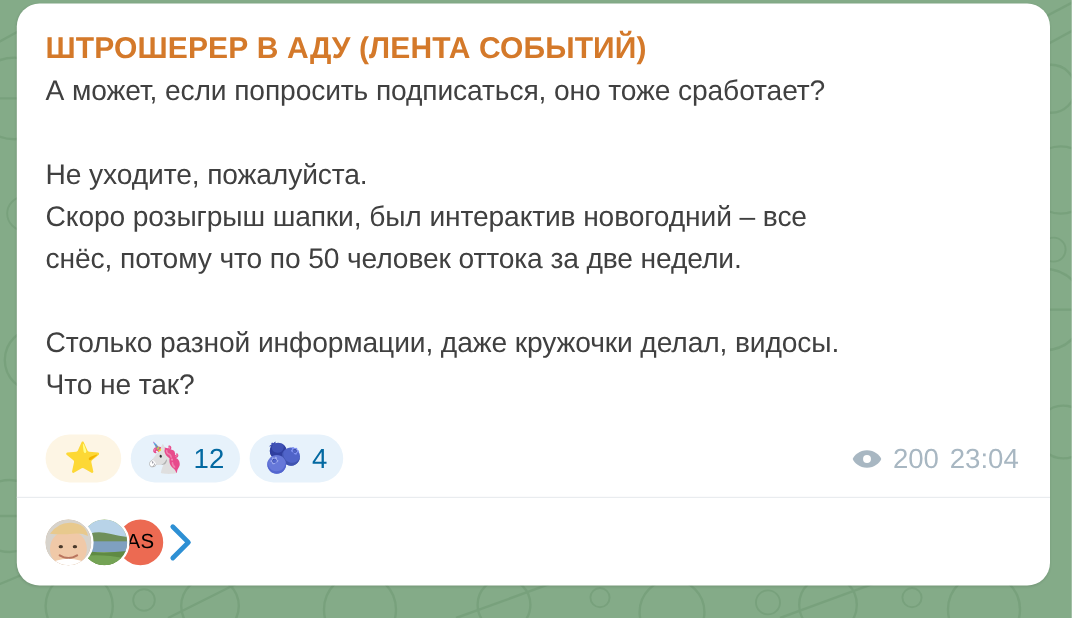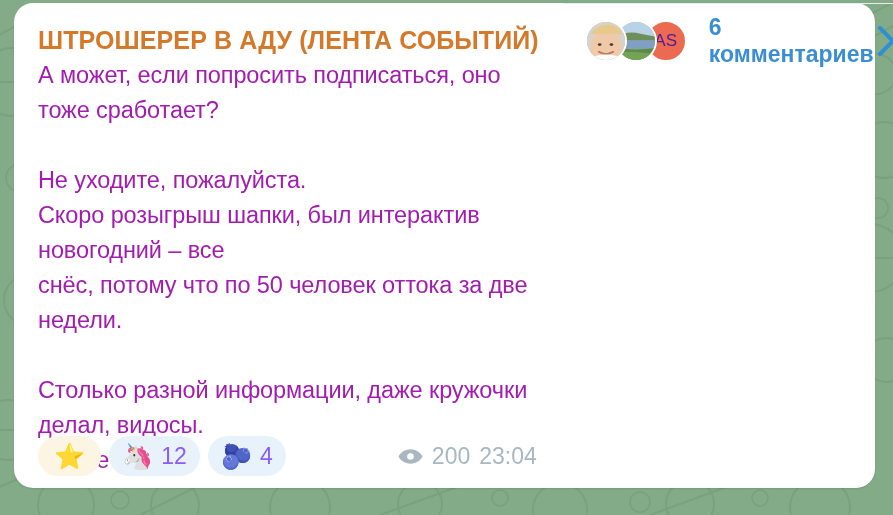--- a/index.html
+++ b/index.html
@@ -34,41 +34,41 @@
     position: absolute;
     left: 14px;
     top: 3px;
     width: 861px;
     height: 485px;
     background: #ffffff;
     border-radius: 19px;
     box-sizing: border-box;
     box-shadow: 0 1px 2px rgba(0,0,0,0.10);
     display: flex;
-    flex-direction: row;
+    flex-direction: column;
   }
 
   #bubble-body {
     padding: 22px 24px 0 24px;
     flex: 1 1 auto;
     position: relative;
   }
 
   #channel-title {
     color: #d4792a;
     font-size: 25px;
     font-weight: bold;
     letter-spacing: 0.1px;
     line-height: 30px;
     margin: 0 0 3px 0;
     white-space: nowrap;
   }
 
   #message-text {
-    color: #a21caf;
+    color: #404040;
     font-size: 23.5px;
     line-height: 35px;
     white-space: pre-wrap;
     margin: 0;
     letter-spacing: -0.1px;
   }
 
   
   #footer-row {
     position: absolute;
@@ -102,21 +102,21 @@
   }
   .reaction-pill.blue {
     background: #e7f2fb;
   }
   .reaction-emoji {
     font-size: 25px;
     line-height: 1;
     display: inline-block;
   }
   .reaction-count {
-    color: #8b5cf6;
+    color: #0369a1;
     font-size: 23px;
     margin-left: 8px;
     font-weight: normal;
   }
 
   #meta {
     display: flex;
     align-items: center;
     gap: 9px;
     color: #a8b7c2;
@@ -153,21 +153,21 @@
     overflow: hidden;
     position: relative;
     flex: 0 0 auto;
   }
   .avatar + .avatar { margin-left: -12px; }
   .avatar.a1 { background: #c9b39a; z-index: 3; }
   .avatar.a2 { background: #9ab873; z-index: 2; }
   .avatar.a3 {
     background: #ec6a52;
     z-index: 1;
-    color: #4c1d95;
+    color: #000000;
     display: flex;
     align-items: center;
     justify-content: center;
     font-size: 17px;
     font-weight: normal;
     letter-spacing: 0.3px;
   }
   .avatar svg { display:block; width:100%; height:100%; }
 
   #comments-label {
@@ -298,21 +298,20 @@
             <rect y="20" width="42" height="10" fill="#7fa0c0"></rect>
             <path d="M0 28 q14 4 42 1 L42 42 L0 42z" fill="#5f8a43"></path>
             <path d="M0 34 q16 -3 42 2 L42 42 L0 42z" fill="#74a355"></path>
           </svg>
         </div>
 
         <div class="avatar a3">AS</div>
 
       </div>
 
-      <div id="comments-label">6 комментариев</div>
 
       <div id="comments-chevron">
         <svg width="26" height="34" viewBox="0 0 26 34" aria-hidden="true">
           <path d="M6 4 L19 17 L6 30" stroke="#2e90d4" stroke-width="4" fill="none" stroke-linecap="round" stroke-linejoin="round"></path>
         </svg>
       </div>
 
     </div>
   </div>
 </div>

